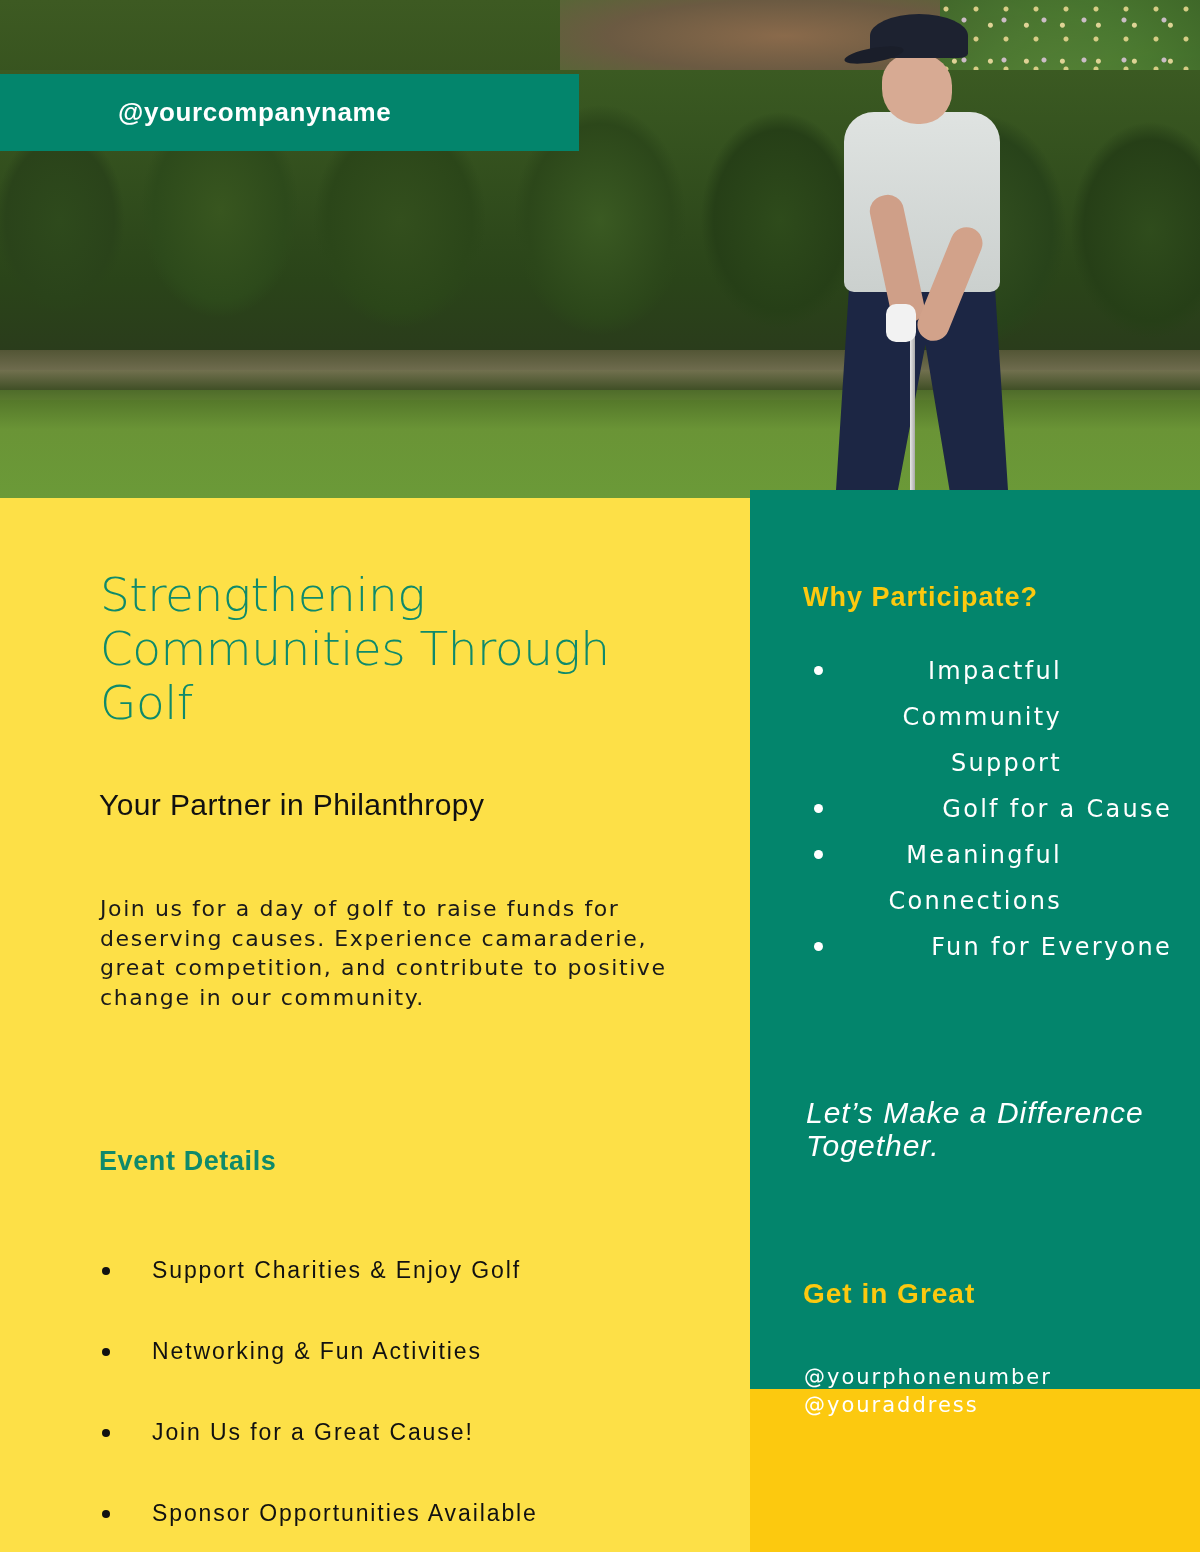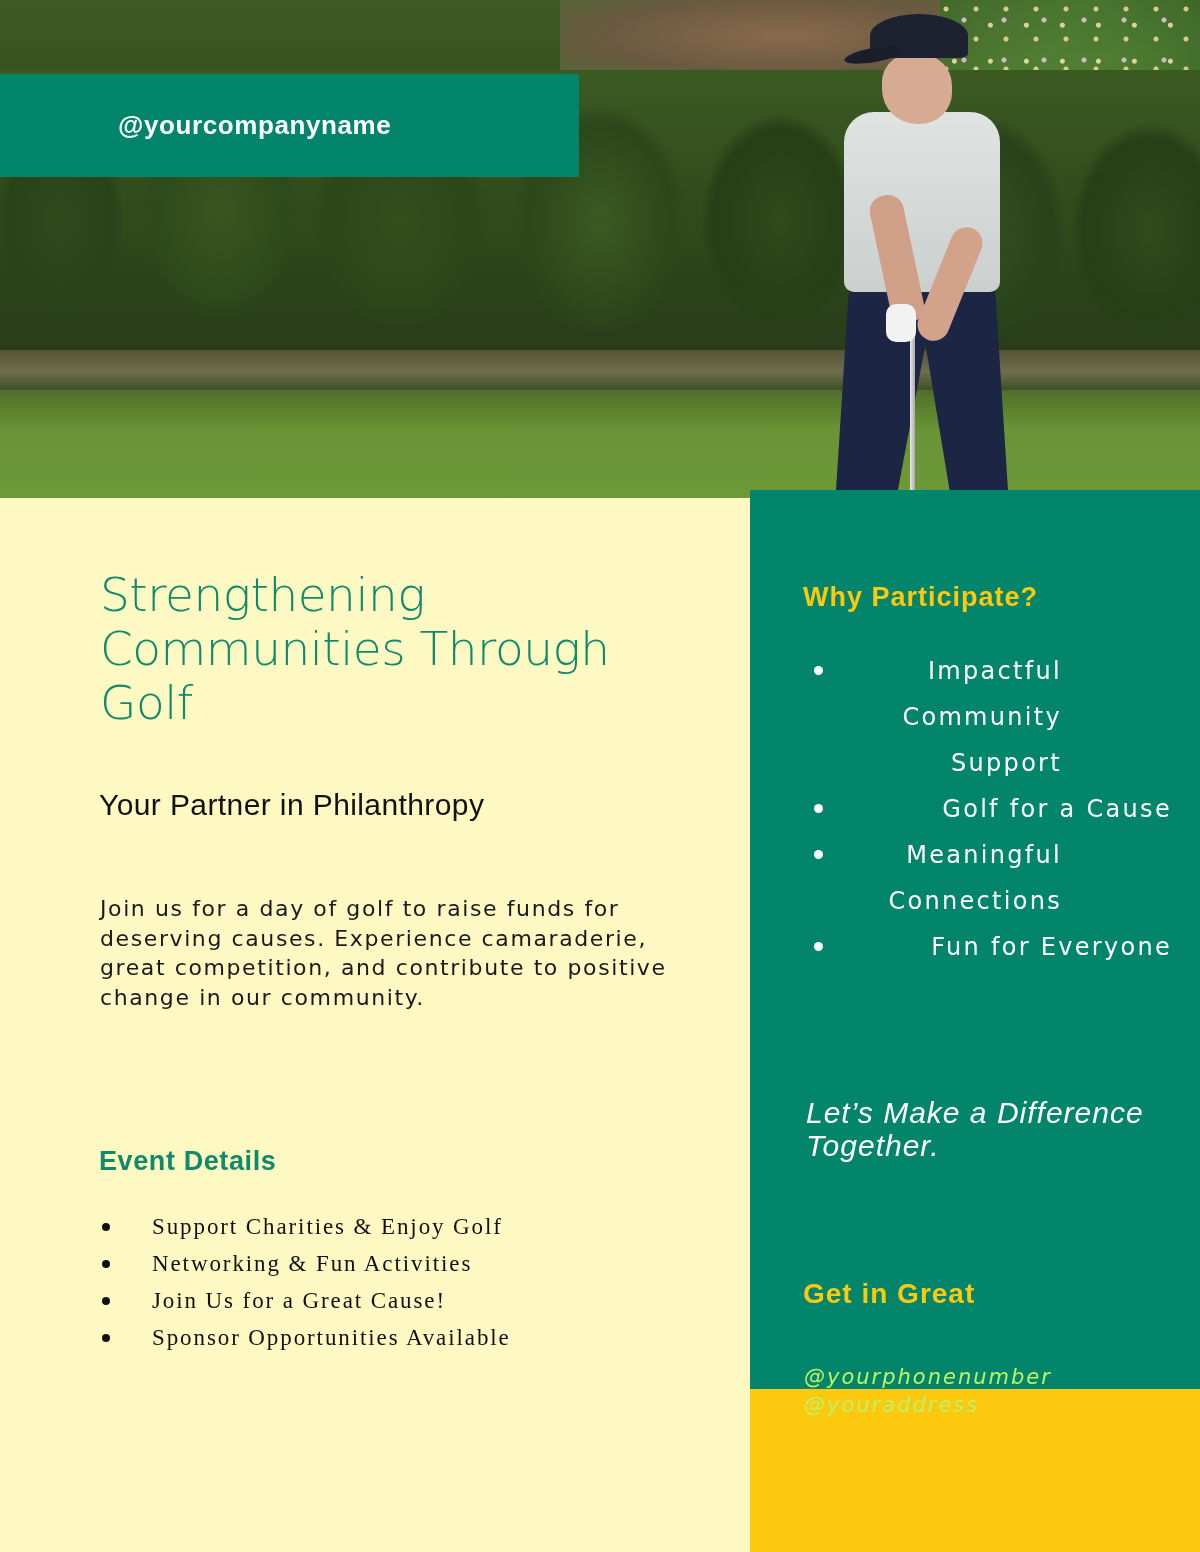--- a/index.html
+++ b/index.html
@@ -39,46 +39,46 @@
   .golfer .face { position: absolute; left: 52px; top: 40px; width: 70px; height: 70px; background: #d7aa93; border-radius: 40% 45% 45% 50%; }
   .golfer .shirt { position: absolute; left: 14px; top: 98px; width: 156px; height: 180px; background: linear-gradient(180deg, #dfe3e1 0%, #cbd0ce 100%); border-radius: 30px 30px 10px 10px; }
   .golfer .arm-l { position: absolute; left: 50px; top: 180px; width: 34px; height: 130px; background: #cf9f88; border-radius: 16px; transform: rotate(-12deg); }
   .golfer .arm-r { position: absolute; left: 104px; top: 210px; width: 32px; height: 120px; background: #d2a28a; border-radius: 16px; transform: rotate(22deg); }
   .golfer .glove { position: absolute; left: 56px; top: 290px; width: 30px; height: 38px; background: #f2f2f2; border-radius: 10px; }
   .golfer .pants { position: absolute; left: 6px; top: 262px; width: 172px; height: 214px; background: #1c2644;
                    clip-path: polygon(8% 0, 92% 0, 100% 100%, 66% 100%, 52% 32%, 36% 100%, 0 100%); }
   .golfer .club { position: absolute; left: 80px; top: 320px; width: 5px; height: 160px; background: linear-gradient(90deg,#e8e8e8,#aaa); }
 
   
-  .company-banner { position: absolute; left: 0; top: 74px; width: 579px; height: 103px; background: #03856c;
+  .company-banner { position: absolute; left: 0; top: 74px; width: 579px; height: 77px; background: #03856c;
                     display: flex; align-items: center; }
   .company-banner span { color: #ffffff; font-weight: bold; font-size: 26px; letter-spacing: 0.6px; margin-left: 118px; }
 
   
-  .left { position: absolute; left: 0; top: 498px; width: 750px; height: 1054px; background: #fef9c3; }
+  .left { position: absolute; left: 0; top: 498px; width: 750px; height: 1054px; background: #fde047; }
   .headline { position: absolute; left: 100px; top: 70px; width: 580px; color: #0f8a6b;
               font-family: "DejaVu Sans", sans-serif; font-weight: 200; font-size: 47px; line-height: 54px; letter-spacing: -0.5px; }
   .subhead { position: absolute; left: 99px; top: 290px; color: #111; font-size: 30px; letter-spacing: 0.4px; }
   .intro { position: absolute; left: 100px; top: 396px; width: 600px; color: #1a1a1a;
            font-family: "DejaVu Sans", sans-serif; font-size: 22px; line-height: 29.5px; letter-spacing: 1.6px; }
   .event-title { position: absolute; left: 99px; top: 628px; color: #0f8a6b; font-weight: bold; font-size: 27px; letter-spacing: 0.6px; margin-top: 20px; }
   .event-list { position: absolute; left: 96px; top: 710px; margin: 0; padding: 0; list-style: none; }
-  .event-list li { position: relative; padding-left: 56px; color: #111; font-family: Liberation Serif, serif; font-size: 23px; letter-spacing: 1.9px; line-height: 37px; }
+  .event-list li { position: relative; padding-left: 56px; color: #111; font-family: Liberation Sans, sans-serif; font-size: 23px; letter-spacing: 1.9px; line-height: 37px; margin-top: 44px; }
   .event-list li::before { content: ""; position: absolute; left: 6px; top: 15px; width: 8px; height: 8px; border-radius: 50%; background: #111; }
 
   
   .right { position: absolute; left: 750px; top: 490px; width: 450px; height: 899px; background: #03856c; }
   .why-title { position: absolute; left: 53px; top: 92px; color: #fcc90f; font-weight: bold; font-size: 27px; letter-spacing: 1px; }
   .why-list { position: absolute; left: 64px; top: 158px; margin: 0; padding: 0; list-style: none; width: 370px; text-align: right; }
   .why-list li { position: relative; padding-left: 38px; color: #fff; font-family: "DejaVu Sans", sans-serif; font-size: 24px; letter-spacing: 2.3px; line-height: 46px; width: 210px; }
   .why-list li.wide { width: 320px; }
   .why-list li::before { content: ""; position: absolute; left: 0; top: 18px; width: 9px; height: 9px; border-radius: 50%; background: #fff; }
   .tagline { position: absolute; left: 56px; top: 606px; width: 380px; color: #fff; font-style: italic; font-size: 30px; line-height: 33px; letter-spacing: 1px; }
   .contact-title { position: absolute; left: 53px; top: 788px; color: #fcc90f; font-weight: bold; font-size: 28px; letter-spacing: 1px; }
-  .contact-lines { position: absolute; left: 54px; top: 873px; color: #bef264; font-family: "DejaVu Sans", sans-serif; font-size: 21px; line-height: 28px; letter-spacing: 2px; font-style: italic; }
+  .contact-lines { position: absolute; left: 54px; top: 873px; color: #ffffff; font-family: "DejaVu Sans", sans-serif; font-size: 21px; line-height: 28px; letter-spacing: 2px; }
 </style>
 </head>
 <body>
 
 <div class="hero">
   <div class="hill"></div>
   <div class="flowers"></div>
   <div class="hedge"></div>
   <div class="gap"></div>
   <div class="lawn"></div>

